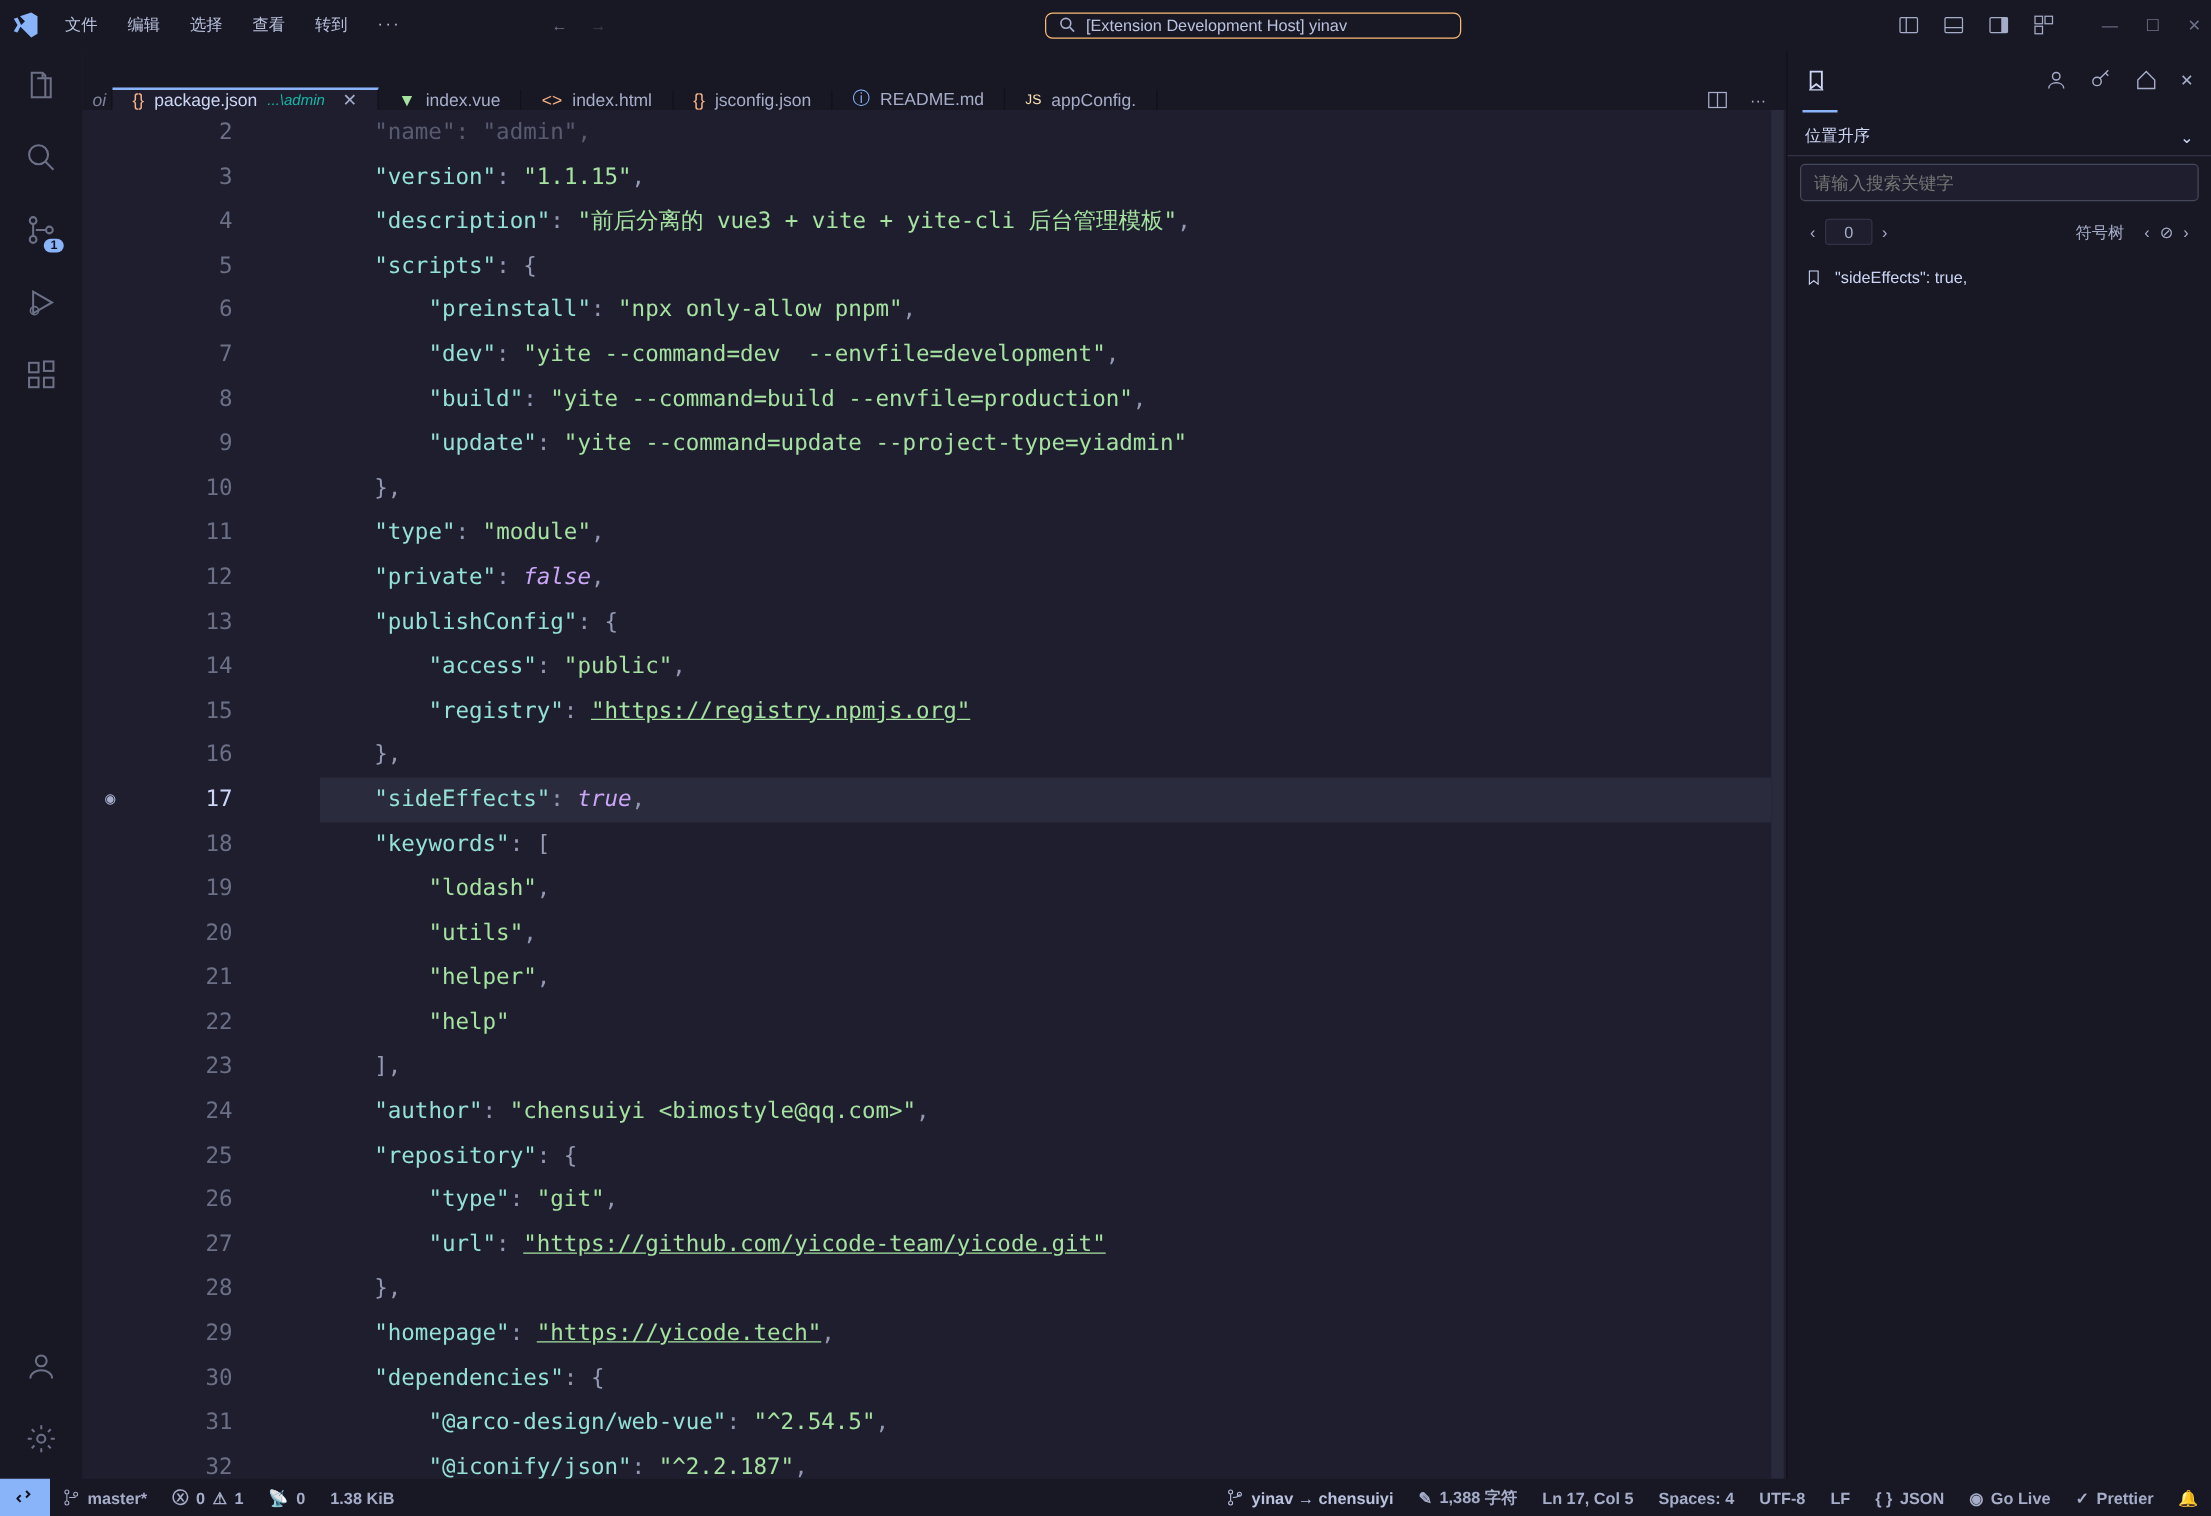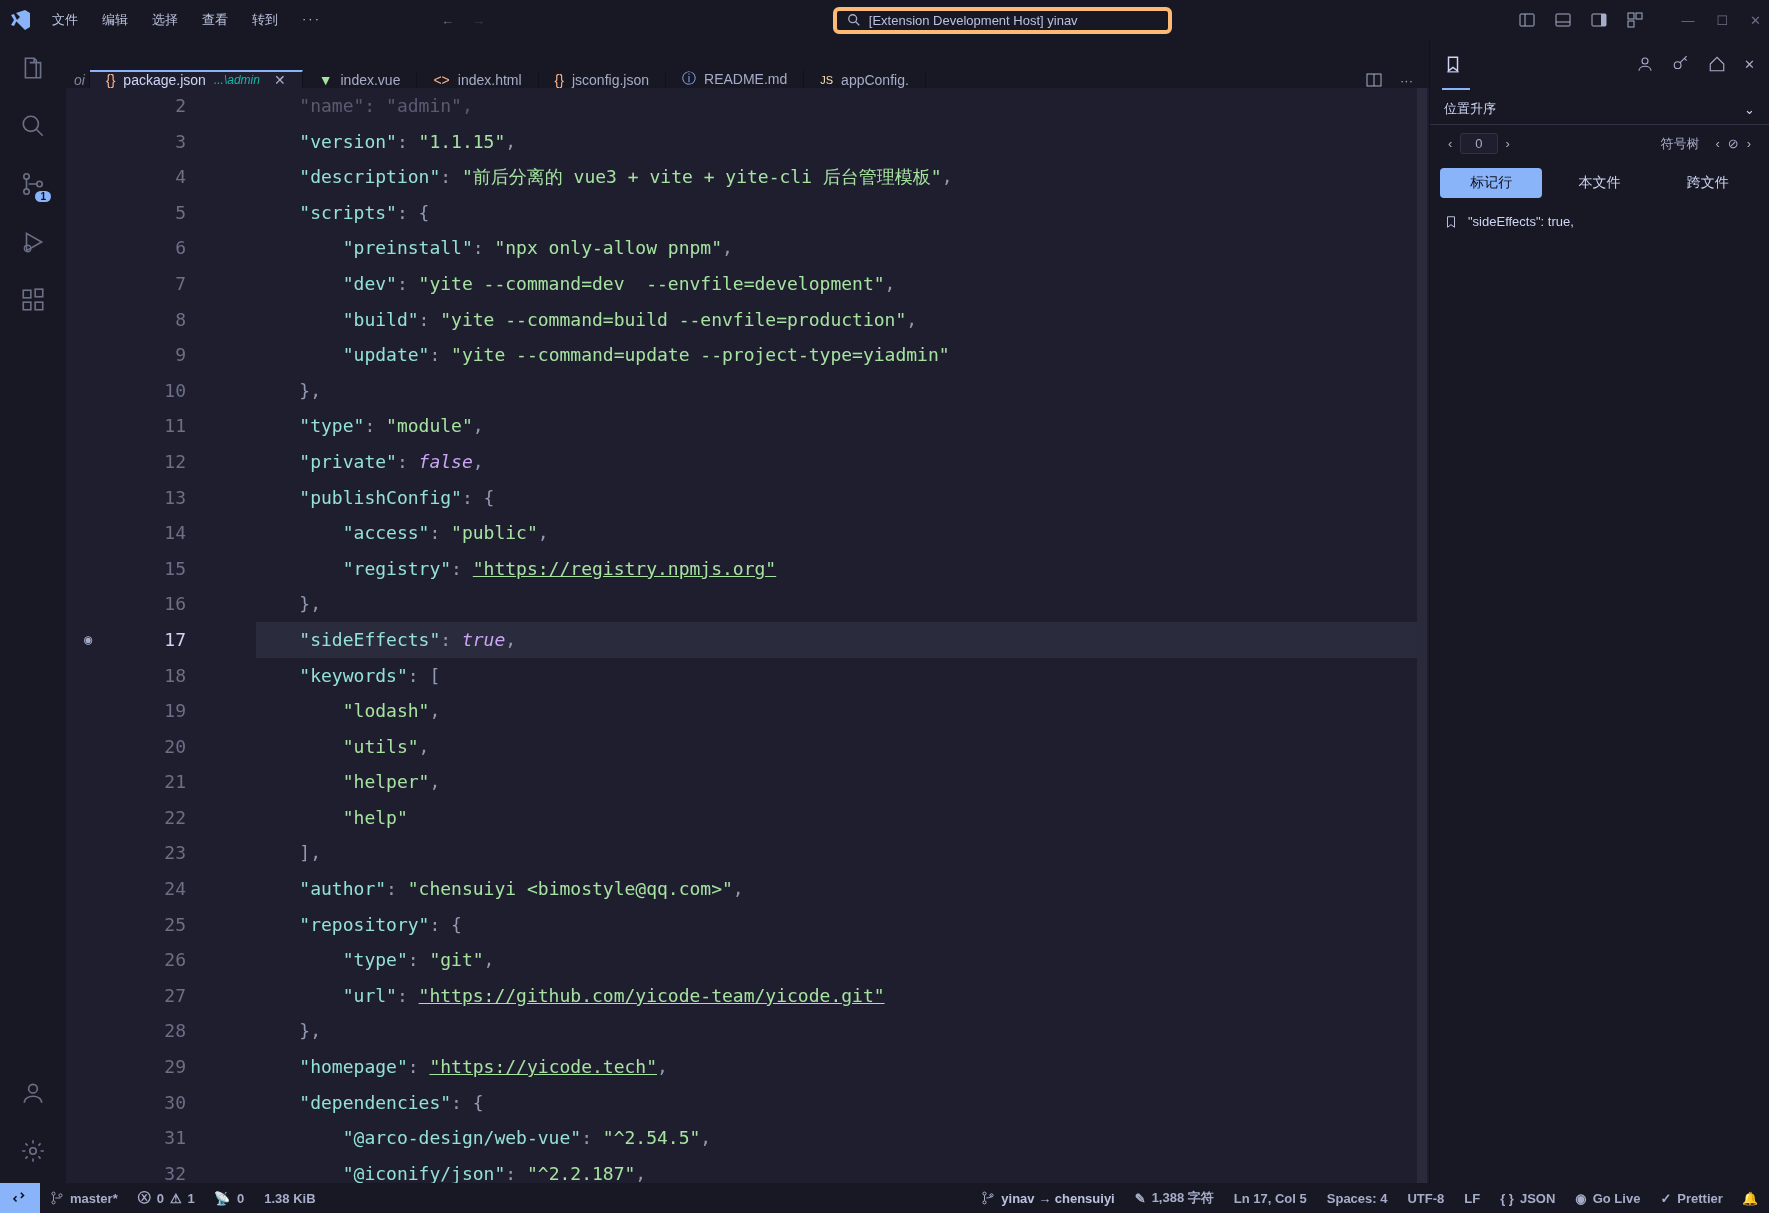--- a/index.html
+++ b/index.html
@@ -4,21 +4,21 @@
 <style>
 * { margin:0; padding:0; box-sizing:border-box; }
 body { font-family: "Segoe UI", sans-serif; background:#1e1e2e; color:#cdd6f4; font-size:13px; overflow:hidden; width:1769px; height:1213px; }
 .titlebar { height:40px; background:#181825; display:flex; align-items:center; padding:0 8px; }
 .titlebar .logo { width:24px; height:24px; margin-right:10px; }
 .titlebar .menu { display:flex; gap:4px; }
 .titlebar .menu span { padding:4px 10px; color:#bac2de; cursor:pointer; }
 .titlebar .menu span.ellipsis { letter-spacing:2px; }
 .titlebar .nav { display:flex; gap:18px; margin-left:110px; color:#6c7086; }
 .titlebar .center { flex:1; display:flex; justify-content:center; align-items:center; gap:8px; color:#bac2de; }
-.titlebar .center .search { display:flex; align-items:center; gap:8px; border:4px solid #fdba74; border-radius:6px; padding:2px 90px 2px 10px; font-size:13px;}
+.titlebar .center .search { display:flex; align-items:center; gap:8px; border:1px solid #fdba74; border-radius:6px; padding:2px 90px 2px 10px; font-size:13px;}
 .titlebar .right { display:flex; gap:20px; color:#6c7086; align-items:center;}
 .titlebar .right .win { display:flex; gap:22px; margin-left:18px;}
 svg { display:block; }
 
 .main { display:flex; height:calc(100% - 40px - 30px); }
 .activitybar { width:66px; background:#181825; display:flex; flex-direction:column; align-items:center; padding-top:12px; gap:26px; color:#6c7086;}
 .activitybar .icon { width:32px; height:32px; display:flex; align-items:center; justify-content:center; position:relative;}
 .activitybar .badge { position:absolute; bottom:-2px; right:-2px; background:#89b4fa; color:#11111b; border-radius:8px; font-size:10px; padding:0 5px; font-weight:600;}
 .activitybar .bottom { margin-top:auto; margin-bottom:16px; display:flex; flex-direction:column; gap:26px; align-items:center;}
 
@@ -271,40 +271,36 @@
             <path d="M2 8l6-6 6 6v6H2z" fill="none" stroke="#a6adc8"></path>
           </svg>
         <span>✕</span>
       </div>
     </div>
     <div style="border-top:2px solid #89b4fa;width:28px;margin-left:12px"></div>
     <div class="sect-title">
       <span>位置升序</span>
       <span>⌄</span>
     </div>
+    <input type="text" placeholder="请输入搜索关键字" style="">
     <div class="toolbar">
       <div class="grp">
           <span>‹</span>
           <span class="count">0</span>
           <span>›</span>
         </div>
       <div class="grp" style="margin-left:auto">
           <span>符号树</span>
         </div>
       <div class="grp">
           <span>‹</span>
           <span>⊘</span>
           <span>›</span>
         </div>
     </div>
-    <div class="tbar2">
-      <div class="btn active">标记行</div>
-      <div class="btn">本文件</div>
-      <div class="btn">跨文件</div>
-    </div>
     <div class="result">
       <svg width="14" height="14" viewBox="0 0 16 16">
           <path d="M4 2h8v12l-4-3-4 3z" fill="none" stroke="#cdd6f4"></path>
         </svg>
       <span>"sideEffects": true,</span>
     </div>
   </div>
 </div>
 
 <div class="statusbar">

